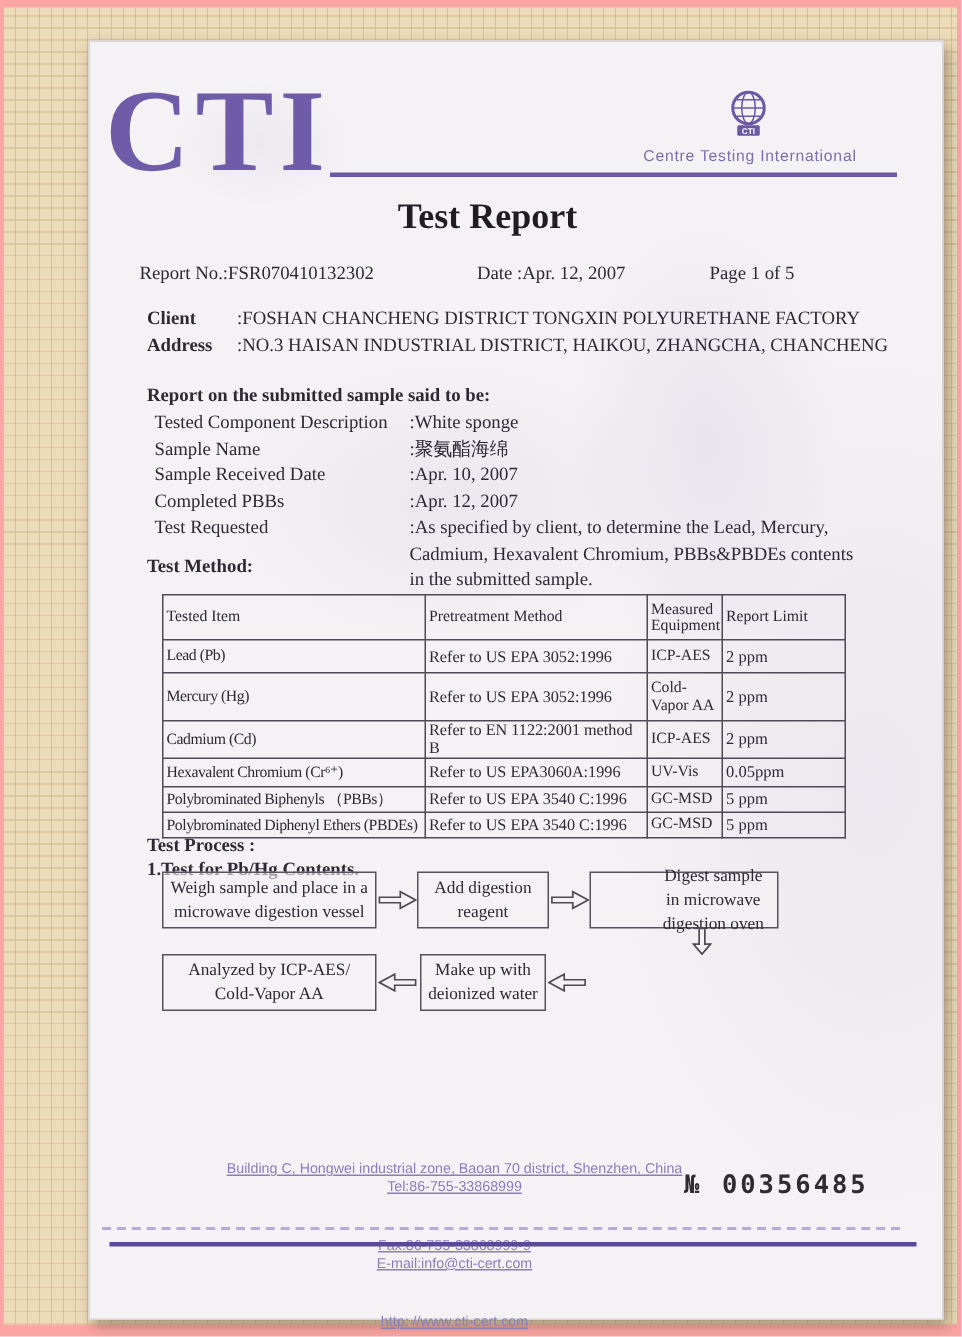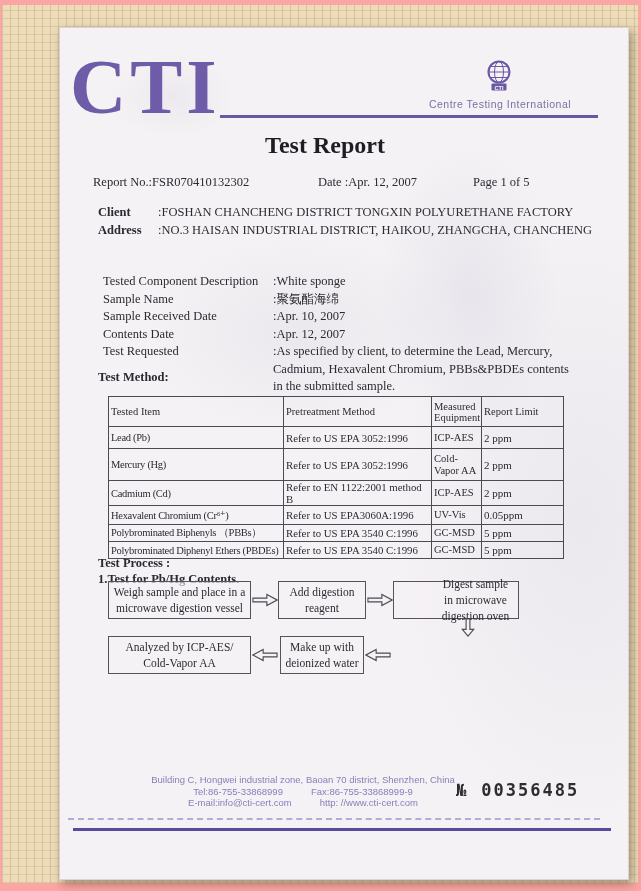--- a/index.html
+++ b/index.html
@@ -60,22 +60,22 @@
   .b2{left:218px;top:553px;width:88px;height:38px;}
   .b3{left:333px;top:553px;width:126px;height:38px;padding-left:43px;}
   .b4{left:48px;top:608px;width:143px;height:38px;}
   .b5{left:220px;top:608px;width:84px;height:38px;}
   .b6{left:333px;top:608px;width:150px;height:38px;}
   .ar1{left:192px;top:565px;} .ar2{left:307px;top:565px;}
   .al1{left:305px;top:620px;} .al2{left:192px;top:620px;}
   .ad1{left:401px;top:590px;}
   
   .footer{left:23px;top:746px;width:440px;text-align:center;font-family:"Liberation Sans","DejaVu Sans",sans-serif;
-          font-size:9.5px;line-height:11.5px;color:#8a7db8;}
-  .fline{display:flex;justify-content:center;gap:28px;white-space:nowrap;}
+          font-size:9.5px;line-height:11.5px;color:#8a7db8;text-decoration:underline;}
+  .fline{display:flex;justify-content:center;gap:28px;white-space:nowrap;flex-direction:column;}
   .stamp{left:396px;top:752px;display:flex;gap:13px;font-family:"DejaVu Sans Mono","DejaVu Sans",monospace;
          font-size:17px;font-weight:bold;color:#2e2c31;letter-spacing:2px;}
   .microline{left:8px;top:790px;width:532px;border-top:2px dashed #b7abd3;height:0;}
   .foot-rule{left:13px;top:800px;width:538px;height:2.5px;background:#5a4a9e;}
 </style>
 </head>
 <body>
 
 <div class="frame">
   <div class="mat">
@@ -107,36 +107,37 @@
         <div class="crow">
           <div class="clabel">Client</div>
           <div class="cval">:FOSHAN CHANCHENG DISTRICT TONGXIN POLYURETHANE FACTORY</div>
         </div>
         <div class="crow">
           <div class="clabel">Address</div>
           <div class="cval">:NO.3 HAISAN INDUSTRIAL DISTRICT, HAIKOU, ZHANGCHA, CHANCHENG</div>
         </div>
       </div>
 
+      <div class="abs sample-head">Report on the submitted sample said to be:</div>
 
       <div class="abs sample">
         <div class="srow">
           <div class="slabel">Tested Component Description</div>
           <div class="sval">:White sponge</div>
         </div>
         <div class="srow">
           <div class="slabel">Sample Name</div>
           <div class="sval">:聚氨酯海绵</div>
         </div>
         <div class="srow">
           <div class="slabel">Sample Received Date</div>
           <div class="sval">:Apr. 10, 2007</div>
         </div>
         <div class="srow">
-          <div class="slabel">Contents Date</div>
+          <div class="slabel">Completed PBBs</div>
           <div class="sval">:Apr. 12, 2007</div>
         </div>
         <div class="srow">
           <div class="slabel">Test Requested</div>
           <div class="sval">:As specified by client, to determine the Lead, Mercury, Cadmium, Hexavalent Chromium, PBBs&amp;PBDEs contents in the submitted sample.</div>
         </div>
       </div>
 
       <div class="abs tm-head">Test Method:</div>
       <div class="abs tmtable">

